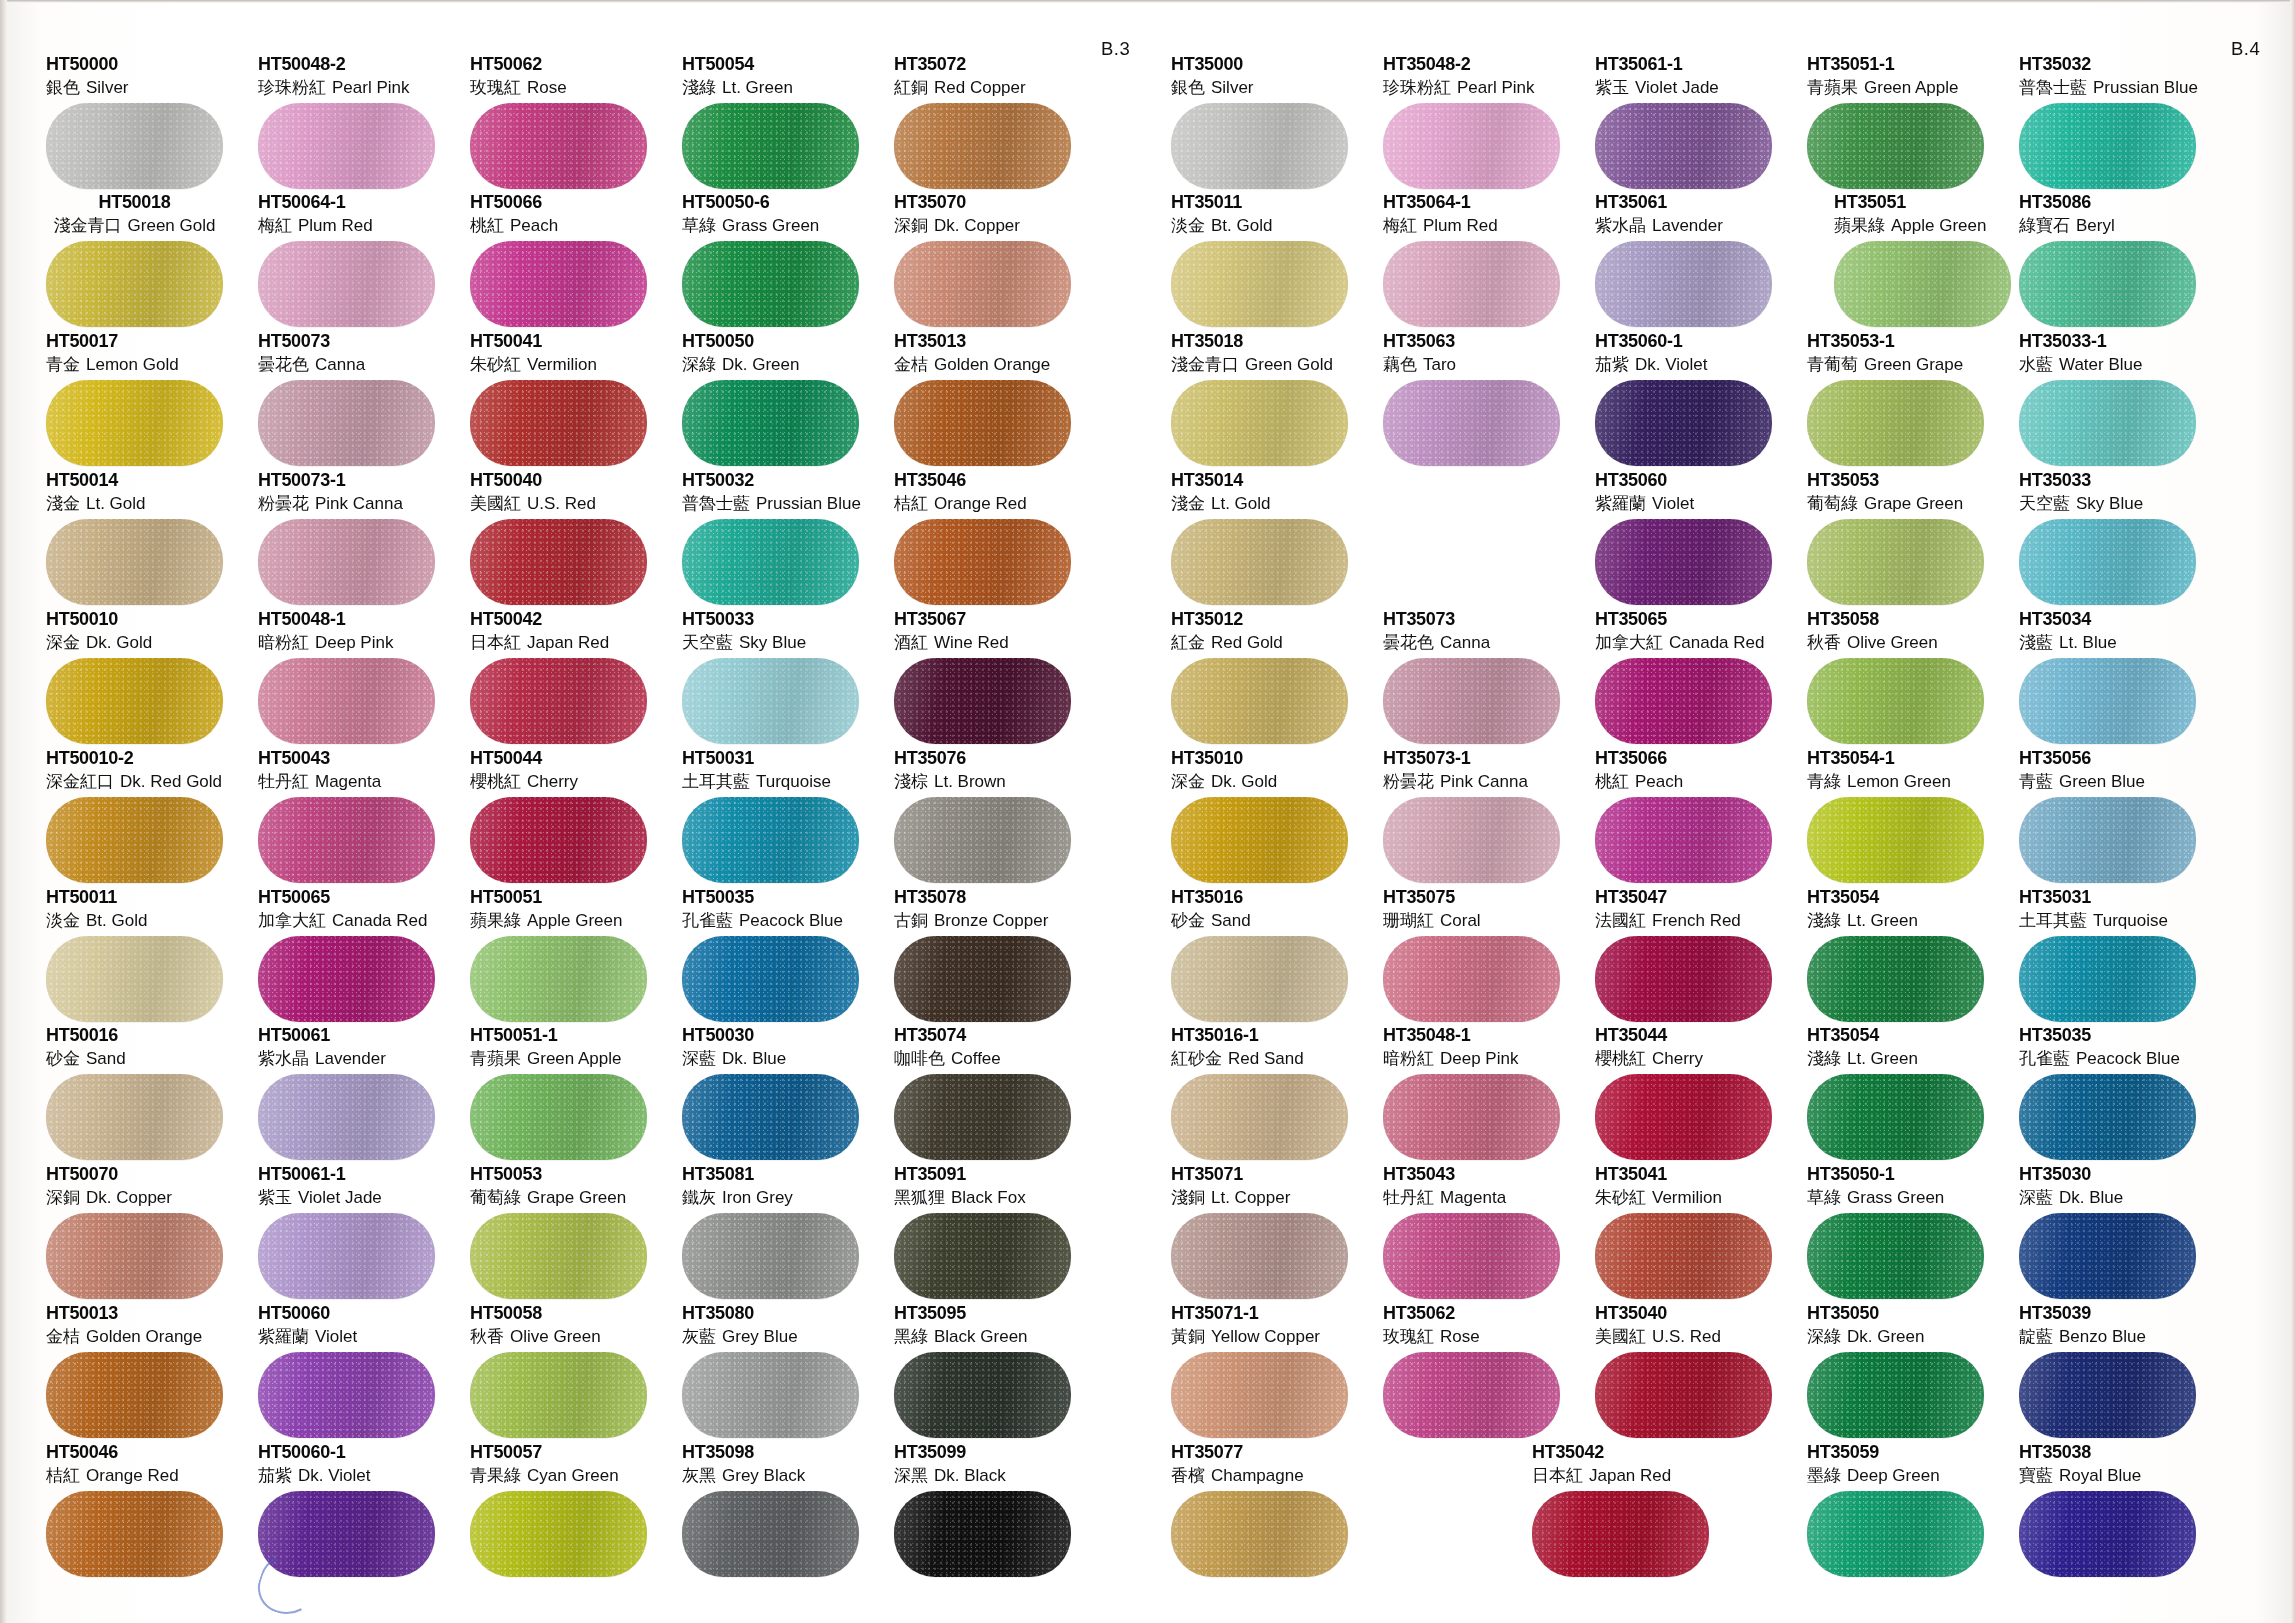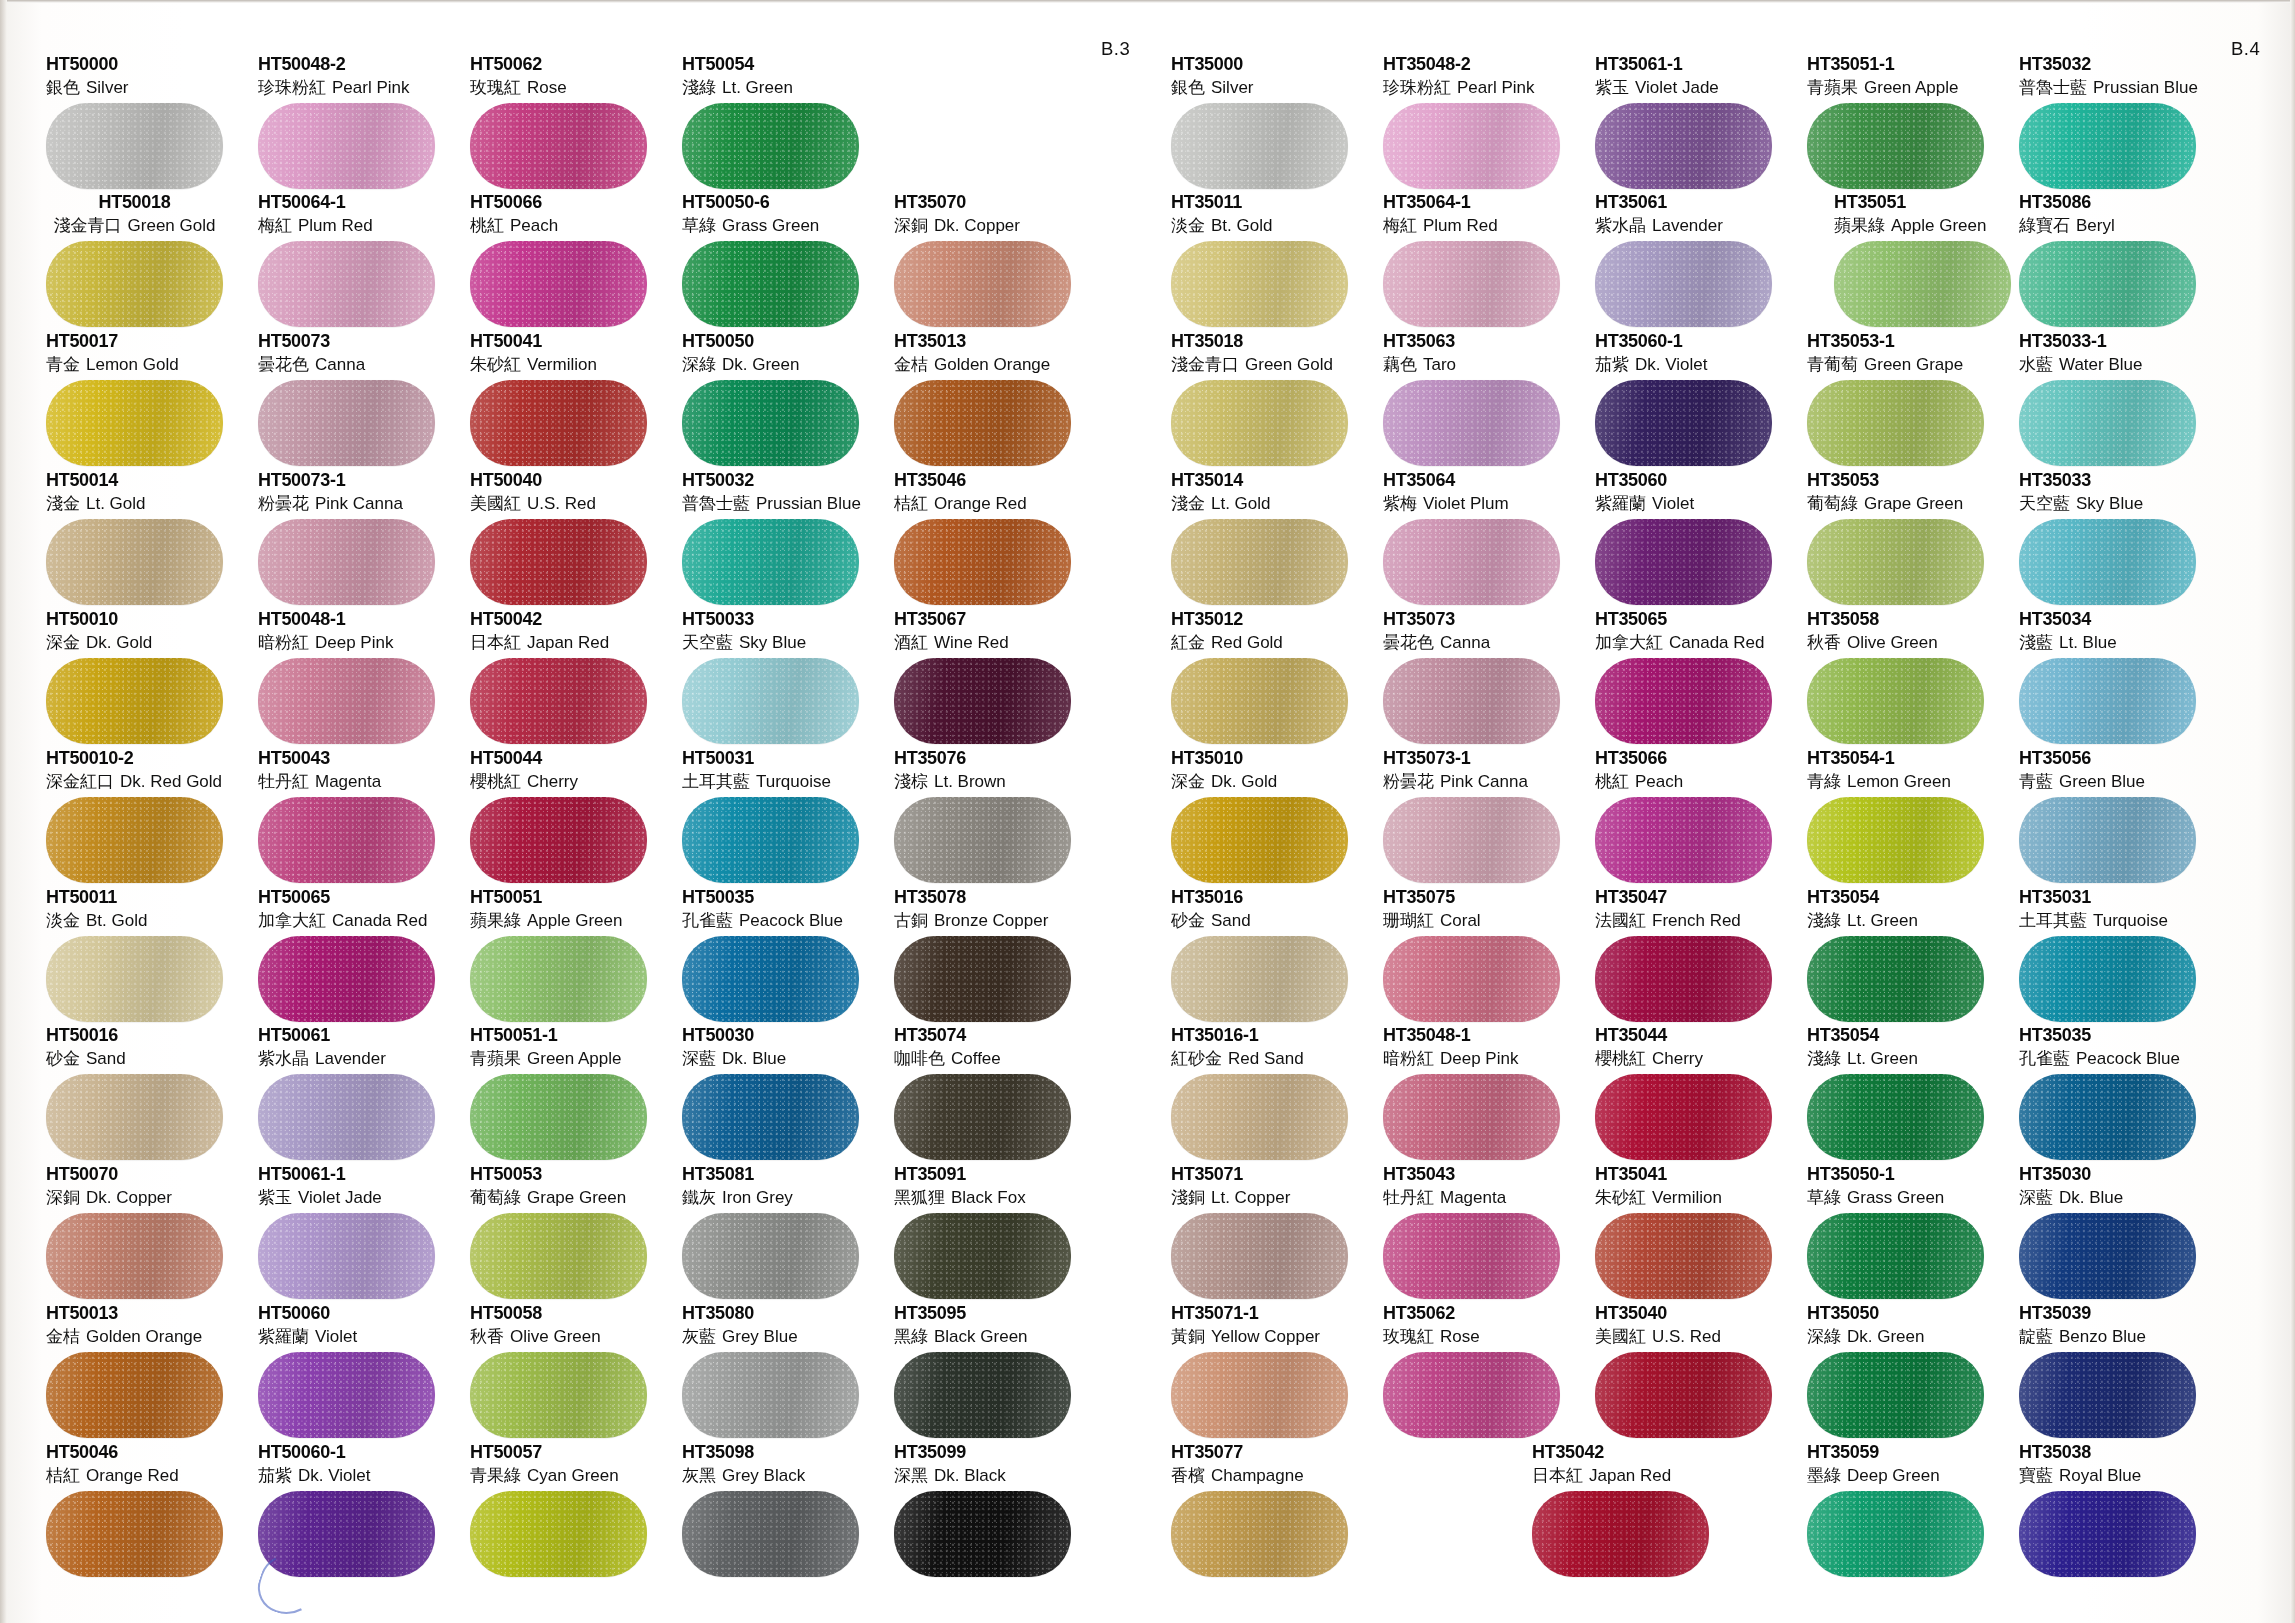--- a/index.html
+++ b/index.html
@@ -121,20 +121,28 @@
       </div>
     </div>
     <div class="cell" style="left: 682px; top: 55px;">
       <div class="code">HT50054</div>
       <div class="names"><span class="zh">淺綠</span><span class="en">Lt. Green</span></div>
       <div class="swatch" style="background: rgb(26, 140, 63);">
         <div class="glit"></div>
         <div class="sheen"></div>
       </div>
     </div>
+    <div class="cell" style="left: 894px; top: 55px;">
+      <div class="code">HT35072</div>
+      <div class="names"><span class="zh">紅銅</span><span class="en">Red Copper</span></div>
+      <div class="swatch" style="background: rgb(181, 118, 63);">
+        <div class="glit"></div>
+        <div class="sheen"></div>
+      </div>
+    </div>
     <div class="cell" style="left: 1171px; top: 55px;">
       <div class="code">HT35000</div>
       <div class="names"><span class="zh">銀色</span><span class="en">Silver</span></div>
       <div class="swatch" style="background: rgb(194, 195, 192);">
         <div class="glit"></div>
         <div class="sheen"></div>
       </div>
     </div>
     <div class="cell" style="left: 1383px; top: 55px;">
       <div class="code">HT35048-2</div>
@@ -365,28 +373,20 @@
       <div class="names"><span class="zh">桔紅</span><span class="en">Orange Red</span></div>
       <div class="swatch" style="background: rgb(176, 86, 31);">
         <div class="glit"></div>
         <div class="sheen"></div>
       </div>
     </div>
     <div class="cell" style="left: 1171px; top: 471px;">
       <div class="code">HT35014</div>
       <div class="names"><span class="zh">淺金</span><span class="en">Lt. Gold</span></div>
       <div class="swatch" style="background: rgb(198, 179, 119);">
-        <div class="glit"></div>
-        <div class="sheen"></div>
-      </div>
-    </div>
-    <div class="cell" style="left: 1383px; top: 471px;">
-      <div class="code">HT35064</div>
-      <div class="names"><span class="zh">紫梅</span><span class="en">Violet Plum</span></div>
-      <div class="swatch" style="background: rgb(207, 150, 180);">
         <div class="glit"></div>
         <div class="sheen"></div>
       </div>
     </div>
     <div class="cell" style="left: 1595px; top: 471px;">
       <div class="code">HT35060</div>
       <div class="names"><span class="zh">紫羅蘭</span><span class="en">Violet</span></div>
       <div class="swatch dark" style="background: rgb(106, 31, 114);">
         <div class="glit"></div>
         <div class="sheen"></div>

